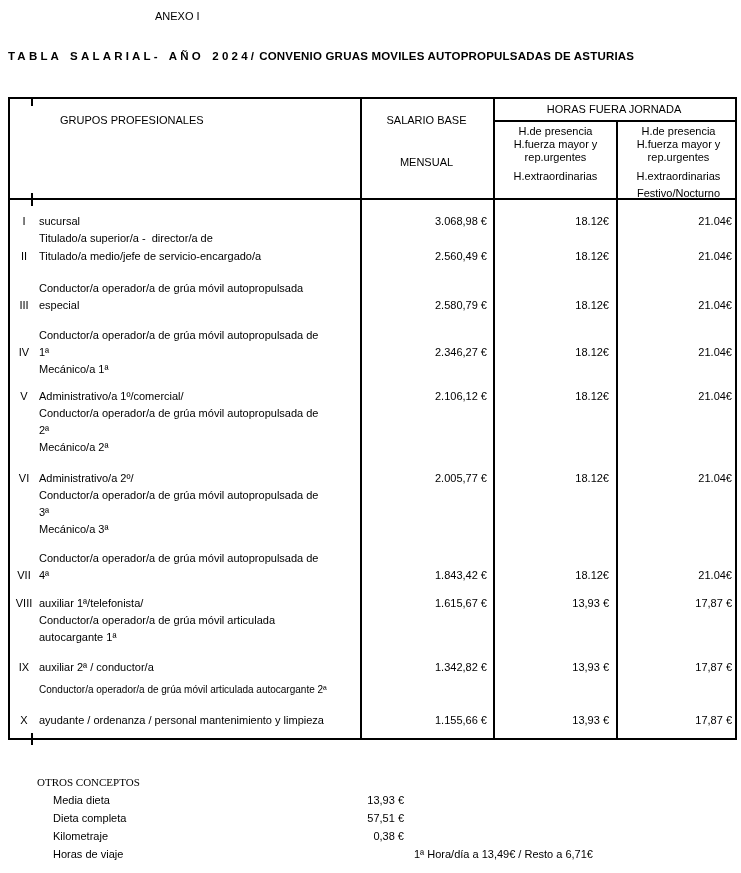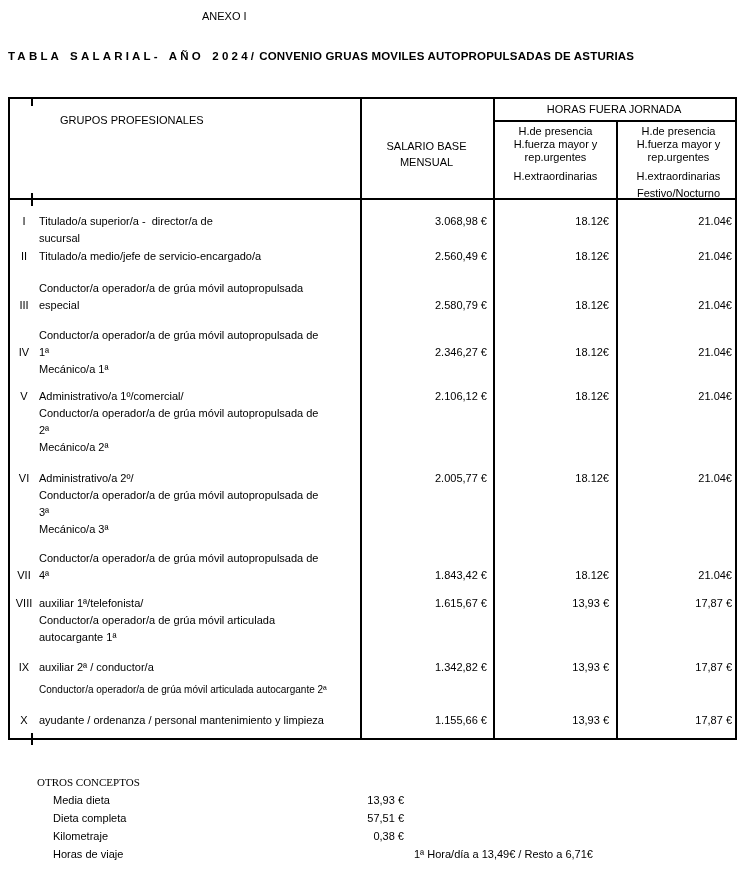--- a/index.html
+++ b/index.html
@@ -4,21 +4,21 @@
 <style>
   html,body{margin:0;padding:0;}
   body{
     width:741px;height:873px;position:relative;background:#ffffff;
     font-family:"Liberation Sans",sans-serif;color:#000;font-size:11px;
     -webkit-font-smoothing:antialiased;overflow:hidden;
   }
   .pre{white-space:pre;}
 
   
-  .annex{position:absolute;left:155px;top:10px;font-size:11px;margin-left:47px;}
+  .annex{position:absolute;left:155px;top:10px;font-size:11px;}
   .doc-title{position:absolute;left:8px;top:50px;font-weight:bold;font-size:11.5px;white-space:nowrap;}
   .doc-title .spaced{letter-spacing:3.2px;word-spacing:2px;}
   .doc-title .rest{letter-spacing:0.2px;margin-left:2px;}
 
   
   .salary-table{
     position:absolute;left:8px;top:97px;width:729px;height:643px;
     border:2px solid #000;box-sizing:border-box;
   }
   .vline{position:absolute;width:2px;background:#000;top:0;bottom:0;}
@@ -29,21 +29,21 @@
   .hline.header-bottom{left:0;right:0;top:99px;}
   .hline.horas-bottom{left:483px;right:0;top:21px;}
   .tick{position:absolute;width:2px;background:#000;left:21px;}
   .tick.t-top{top:-2px;height:9px;}
   .tick.t-mid{top:94px;height:13px;}
   .tick.t-bot{bottom:-7px;height:12px;}
 
   
   .h-groups{position:absolute;left:28px;top:15px;margin-left:22px;}
   .h-salario{position:absolute;left:350px;width:133px;text-align:center;}
-  .h-salario .l1{position:absolute;top:15px;left:0;right:0;margin-top:26px;}
+  .h-salario .l1{position:absolute;top:15px;left:0;right:0;}
   .h-salario .l2{position:absolute;top:57px;left:0;right:0;}
   .h-horas{position:absolute;left:483px;right:0;top:0;height:24px;line-height:21px;text-align:center;}
   .h-sub{position:absolute;top:21px;width:121px;text-align:center;line-height:13px;padding-top:5px;}
   .h-sub.s3{left:485px;}
   .h-sub.s4{left:608px;}
   .h-sub .gap{margin-top:6px;}
   .h-sub .gap2{margin-top:4px;}
 
   
   .tbody{position:absolute;left:0;top:101px;width:729px;padding-top:13px;box-sizing:border-box;}
@@ -106,22 +106,22 @@
     <div>rep.urgentes</div>
     <div class="gap">H.extraordinarias</div>
     <div class="gap2">Festivo/Nocturno</div>
   </div>
 
   <div class="tbody">
 
     <div class="row mb1">
       <div class="num">I</div>
       <div class="desc">
+        <div class="desc-line">sucursal</div>
         <div class="desc-line">Titulado/a superior/a -  director/a de</div>
-        <div class="desc-line">sucursal</div>
       </div>
       <div class="val">3.068,98 €</div>
       <div class="val">18.12€</div>
       <div class="val last">21.04€</div>
     </div>
 
     <div class="row mb15">
       <div class="num">II</div>
       <div class="desc">
         <div class="desc-line">Titulado/a medio/jefe de servicio-encargado/a</div>

